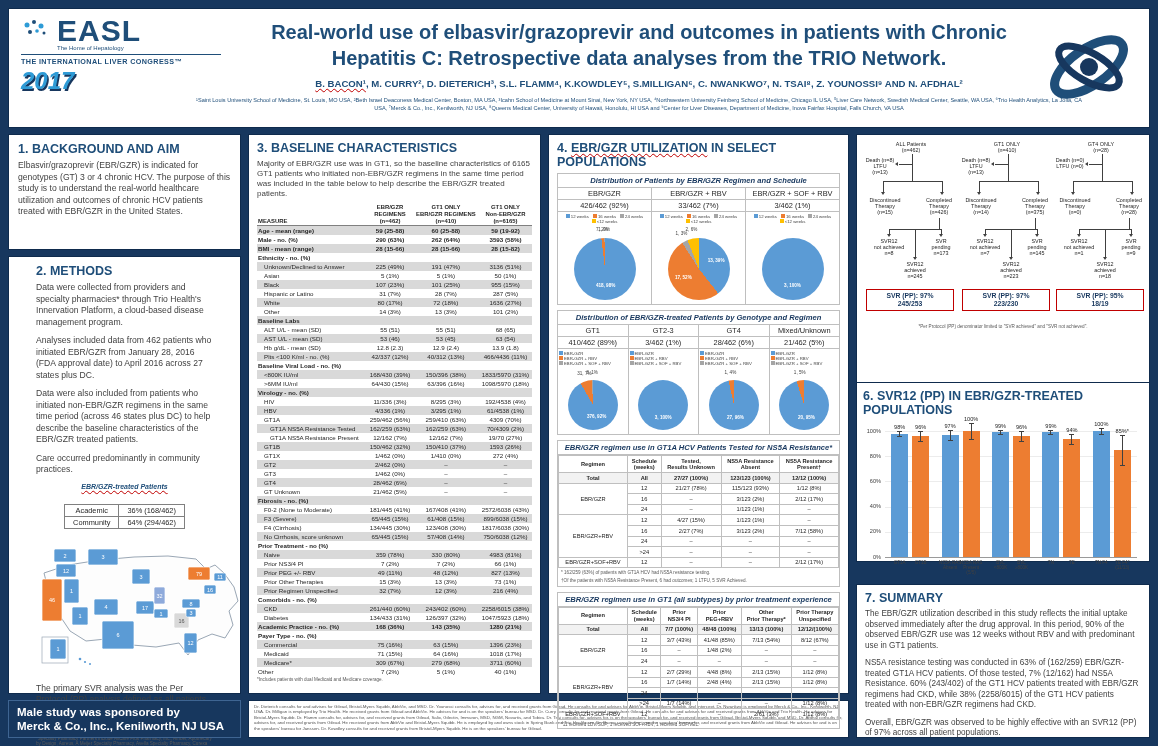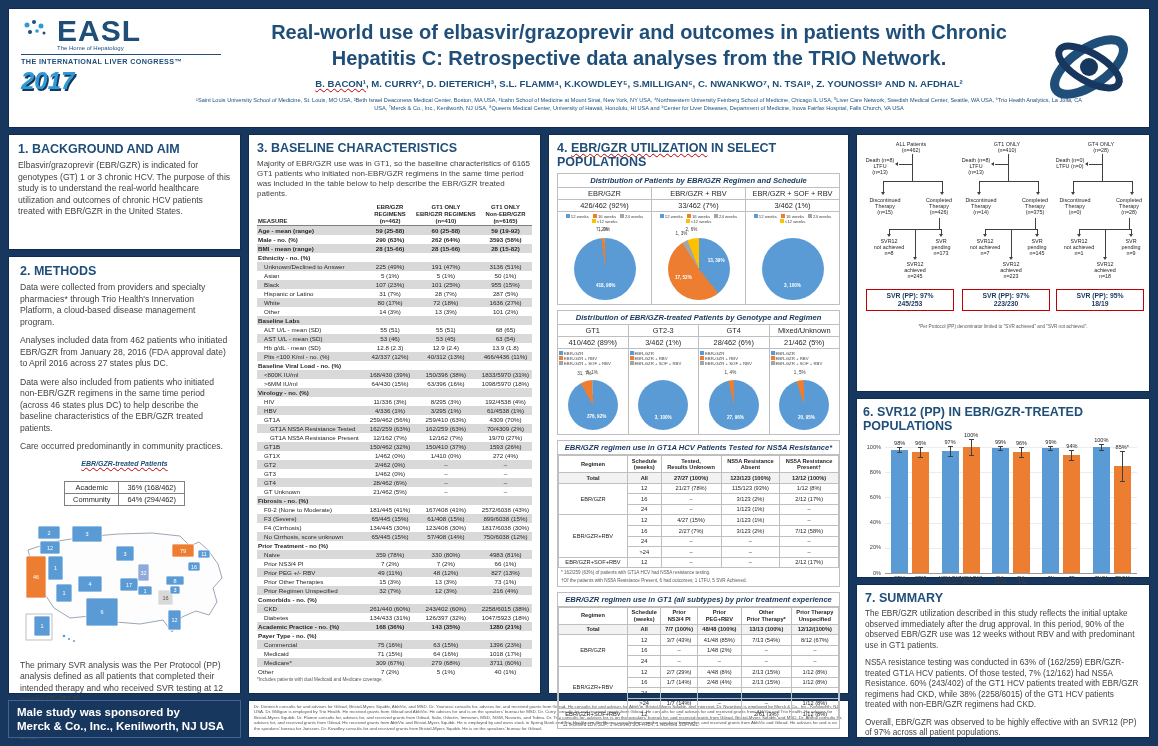--- a/index.html
+++ b/index.html
@@ -93,24 +93,24 @@
     <div id="affil">¹Saint Louis University School of Medicine, St. Louis, MO USA, ²Beth Israel Deaconess Medical Center, Boston, MA USA, ³Icahn School of Medicine at Mount Sinai, New York, NY USA, ⁴Northwestern University Feinberg School of Medicine, Chicago IL USA, ⁵Liver Care Network, Swedish Medical Center, Seattle, WA USA, ⁶Trio Health Analytics, La Jolla, CA USA, ⁷Merck &amp; Co., Inc., Kenilworth, NJ USA, ⁸Queens Medical Center, University of Hawaii, Honolulu, HI USA and ⁹Center for Liver Diseases, Department of Medicine, Inova Fairfax Hospital, Falls Church, VA USA</div>
     <svg width="100" height="100" style="position:absolute;right:10px;top:8px" viewBox="0 0 100 100">
       <ellipse cx="50" cy="50" rx="40" ry="18" fill="none" stroke="#1f4e79" stroke-width="9" transform="rotate(-35 50 50)"></ellipse>
       <ellipse cx="50" cy="50" rx="34" ry="14" fill="none" stroke="#17375e" stroke-width="7" transform="rotate(30 50 50)"></ellipse>
       <circle cx="50" cy="50" r="9" fill="#17375e"></circle>
     </svg>
   </div>
 
   <div class="panel" style="left:8px;top:134px;width:233px;height:116px;padding:7px 9px">
     <div class="sec-h">1. BACKGROUND AND AIM</div>
-    <p class="bodytxt">Elbasvir/grazoprevir (EBR/GZR) is indicated for genotypes (GT) 1 or 3 chronic HCV.  The purpose of this study is to understand the real-world healthcare utilization and outcomes of chronic HCV patients treated with EBR/GZR in the United States.</p>
+    <p class="bodytxt">Elbasvir/grazoprevir (EBR/GZR) is indicated for genotypes (GT) 3 or 4 chronic HCV.  The purpose of this study is to understand the real-world healthcare utilization and outcomes of chronic HCV patients treated with EBR/GZR in the United States.</p>
   </div>
 
-  <div class="panel" style="left:8px;top:256px;width:233px;height:438px;padding:7px 11px">
+  <div class="panel" style="left:8px;top:256px;width:233px;height:438px;padding:7px 27px">
     <div class="sec-h">2. METHODS</div>
     <p class="bodytxt">Data were collected from providers and specialty pharmacies* through Trio Health's Innervation Platform, a cloud-based disease management program.</p>
     <p class="bodytxt">Analyses included data from 462 patients who initiated EBR/GZR from January 28, 2016  (FDA approval date) to April 2016 across 27 states plus DC.</p>
     <p class="bodytxt">Data were also included from patients who initiated non-EBR/GZR regimens in the same time period (across 46 states plus DC) to help describe the baseline characteristics of the EBR/GZR treated patients.</p>
     <p class="bodytxt">Care occurred predominantly in community practices.</p>
     <div class="maptitle sq">EBR/GZR-treated Patients</div>
     <table class="map-tbl">
         <tbody id="map-tbl-body">
           <tr>
             <td>Academic</td>
@@ -953,21 +953,21 @@
 n=18</div>
           <div class="svrbox">
             <div>SVR (PP): 95%</div>
             <div>18/19</div>
           </div>
         </div>
       </div>
     <div class="fnote" style="text-align:center">*Per Protocol (PP) denominator limited to "SVR achieved" and "SVR not achieved".</div>
   </div>
 
-  <div class="panel" style="left:856px;top:398px;width:294px;height:180px;padding:6px 6px">
+  <div class="panel" style="left:856px;top:382px;width:294px;height:180px;padding:6px 6px">
     <div class="sec-h">6. SVR12 (PP) IN EBR/GZR-TREATED POPULATIONS</div>
     <div id="bar-chart">
         <div class="gline" style="left: 22px; top: 136px; width: 252px; background: rgb(154, 154, 154);"></div>
         <div class="ylab" style="left: 0px; top: 132.5px;">0%</div>
         <div class="gline" style="left: 22px; top: 110.8px; width: 252px;"></div>
         <div class="ylab" style="left: 0px; top: 107.3px;">20%</div>
         <div class="gline" style="left: 22px; top: 85.6px; width: 252px;"></div>
         <div class="ylab" style="left: 0px; top: 82.1px;">40%</div>
         <div class="gline" style="left: 22px; top: 60.4px; width: 252px;"></div>
         <div class="ylab" style="left: 0px; top: 56.9px;">60%</div>

